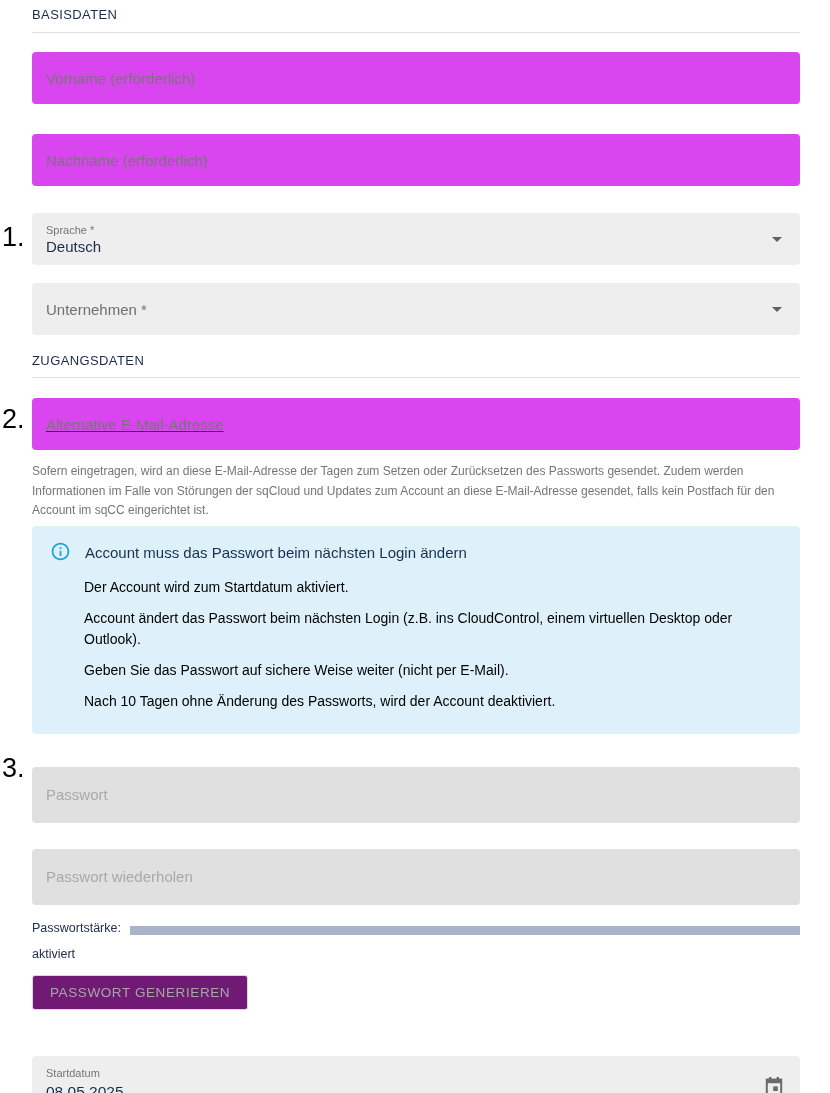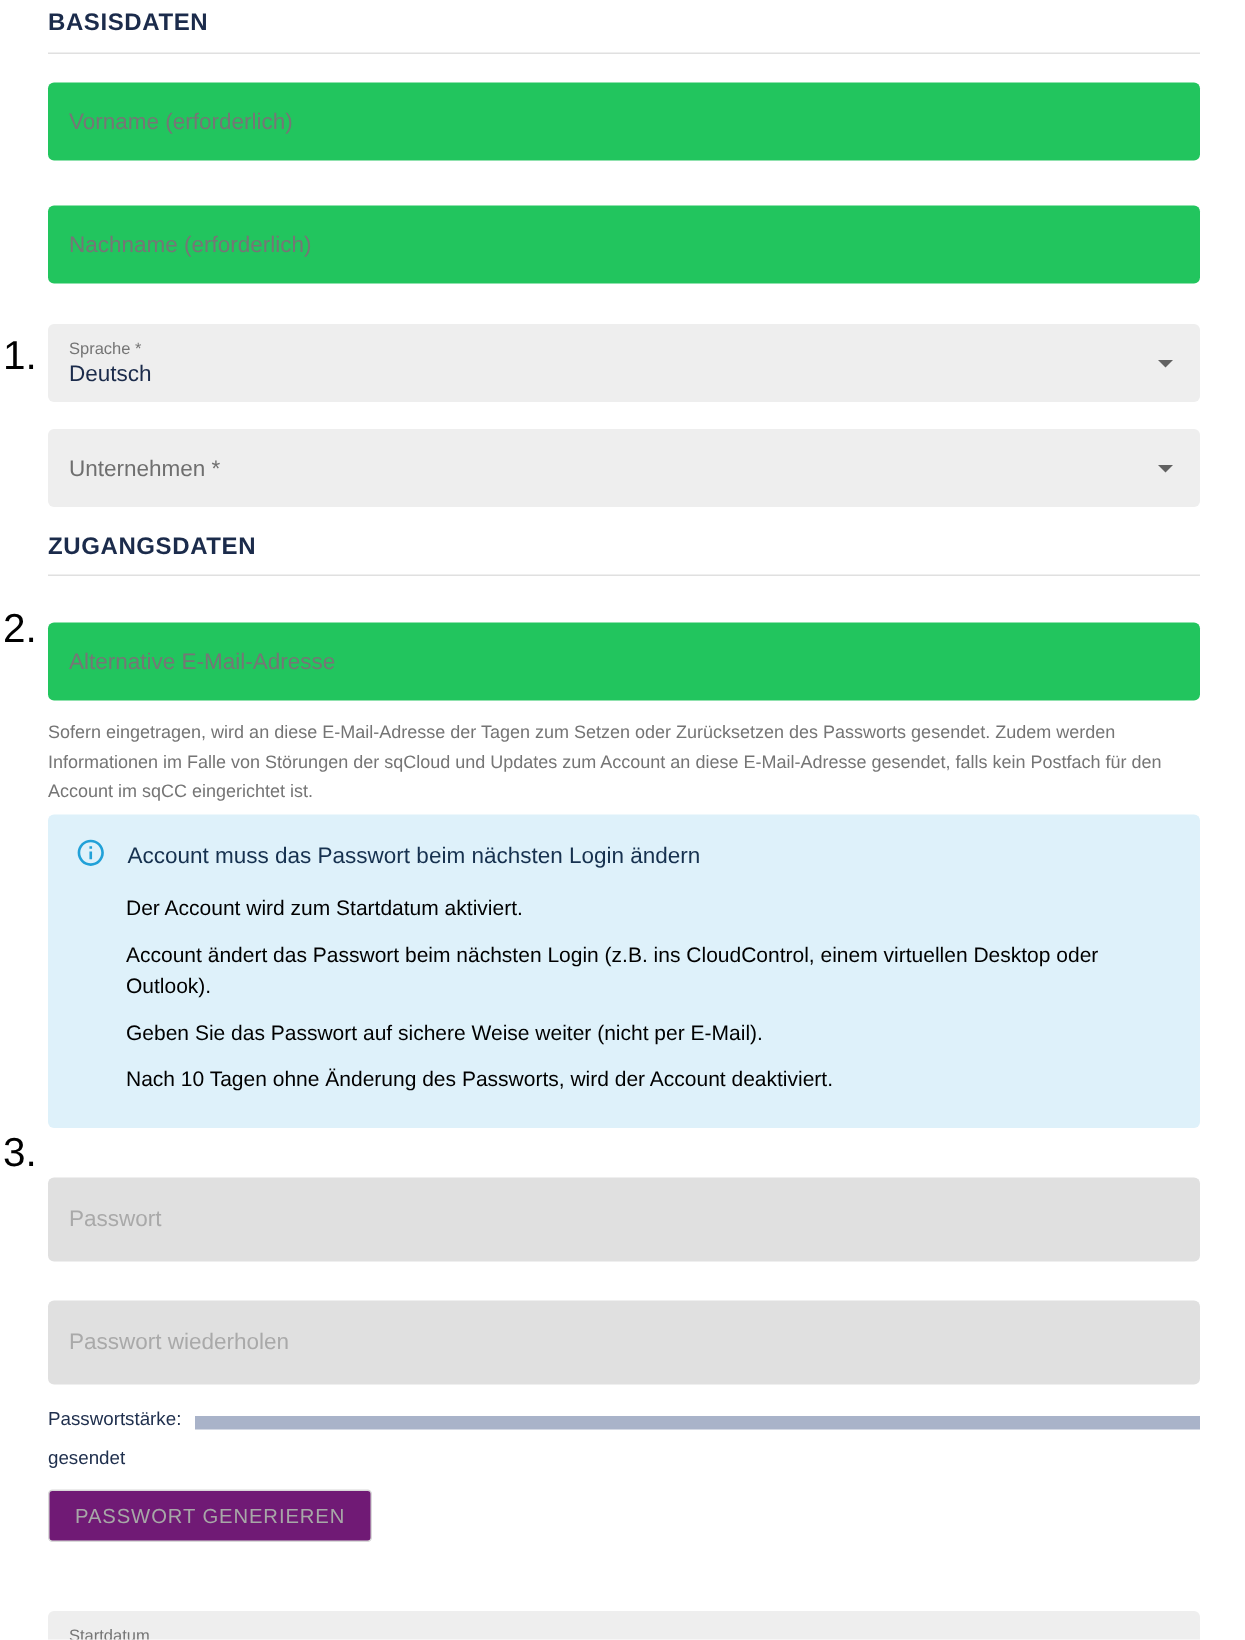--- a/index.html
+++ b/index.html
@@ -10,34 +10,34 @@
     font-family: "Liberation Sans", "DejaVu Sans", sans-serif;
     overflow: hidden;
     position: relative;
   }
   .page {
     position: relative;
     width: 830px; height: 1093px;
     padding: 7px 30px 0 32px;
   }
   .section-header {
-    font-size: 16px;
-    font-weight: bold;
+    font-size: 13px;
+    font-weight: normal;
     letter-spacing: 0.4px;
     color: #1b2b4b;
   }
   .divider {
     height: 1px;
     background: #e0e0e0;
     margin-top: 10px;
   }
   .field {
     width: 100%;
     height: 52px;
-    background: #22c55e;
+    background: #d946ef;
     border: none;
     border-radius: 4px;
     font-family: "Liberation Sans", "DejaVu Sans", sans-serif;
     font-size: 15px;
     color: #1b2b4b;
     padding: 0 14px;
     display: block;
     outline: none;
   }
   .field::placeholder { color: #767676; opacity: 1; }
@@ -158,21 +158,21 @@
     left: 2px;
     font-size: 27px;
     color: #000000;
     font-weight: 400;
     line-height: 1;
   }
   .mt-19 { margin-top: 19px; }
   .mt-30 { margin-top: 30px; }
   .mt-27 { margin-top: 27px; }
   .mt-18 { margin-top: 18px; }
-  .mt-21 { margin-top: 31px; }
+  .mt-21 { margin-top: 20px; text-decoration: underline; }
   .mt-33 { margin-top: 33px; }
   .mt-26 { margin-top: 26px; }
   .divider-tight { margin-top: 9px; }
 </style>
 </head>
 <body>
 
 <div class="page">
 
   
@@ -227,21 +227,21 @@
   </div>
 
   <input class="field disabled mt-33" type="text" placeholder="Passwort" style="">
 
   <input class="field disabled mt-26" type="text" placeholder="Passwort wiederholen" style="">
 
   <div class="strength-row">
     <span class="strength-label">Passwortstärke:</span>
     <span class="strength-bar"></span>
   </div>
-  <div class="strength-value">gesendet</div>
+  <div class="strength-value">aktiviert</div>
 
   <button class="gen-button">PASSWORT GENERIEREN</button>
 
   <div class="date-field">
     <div class="date-stack">
       <span class="date-label">Startdatum</span>
       <span class="date-value">08.05.2025</span>
     </div>
     <button class="cal-btn">
       <span>

